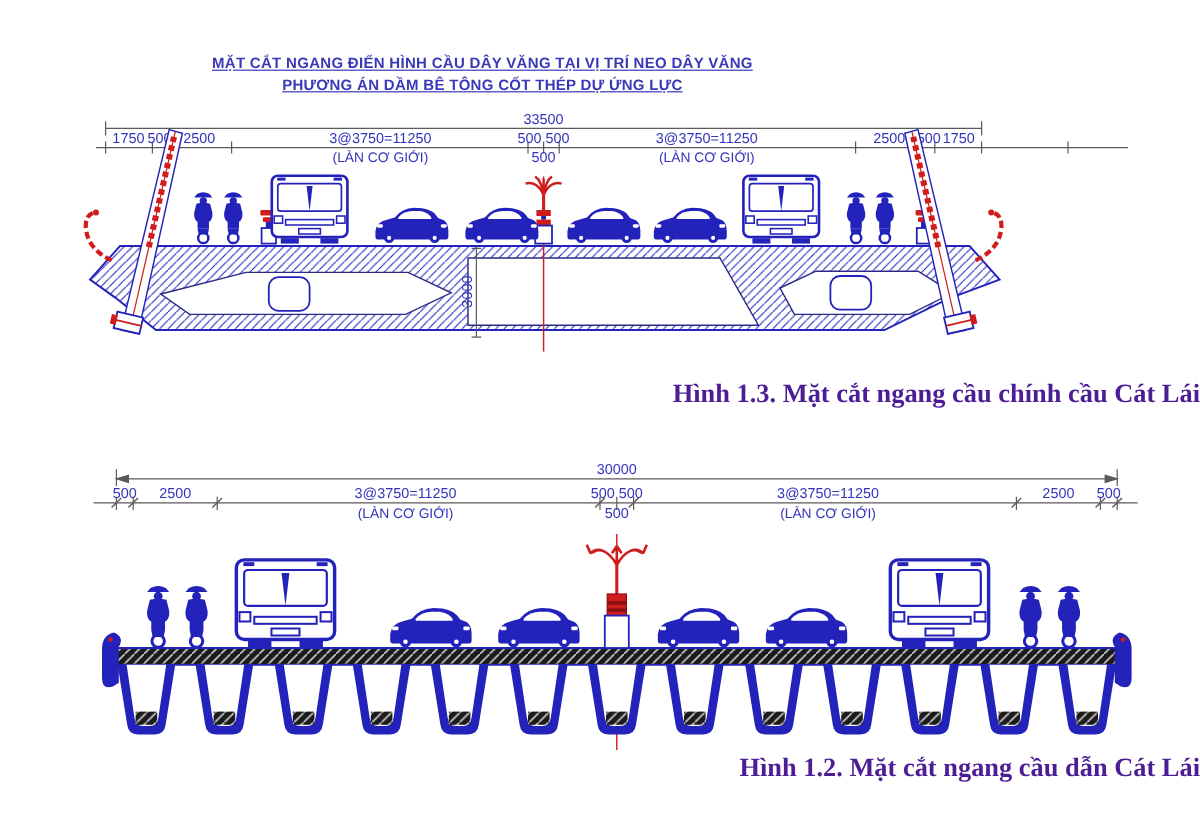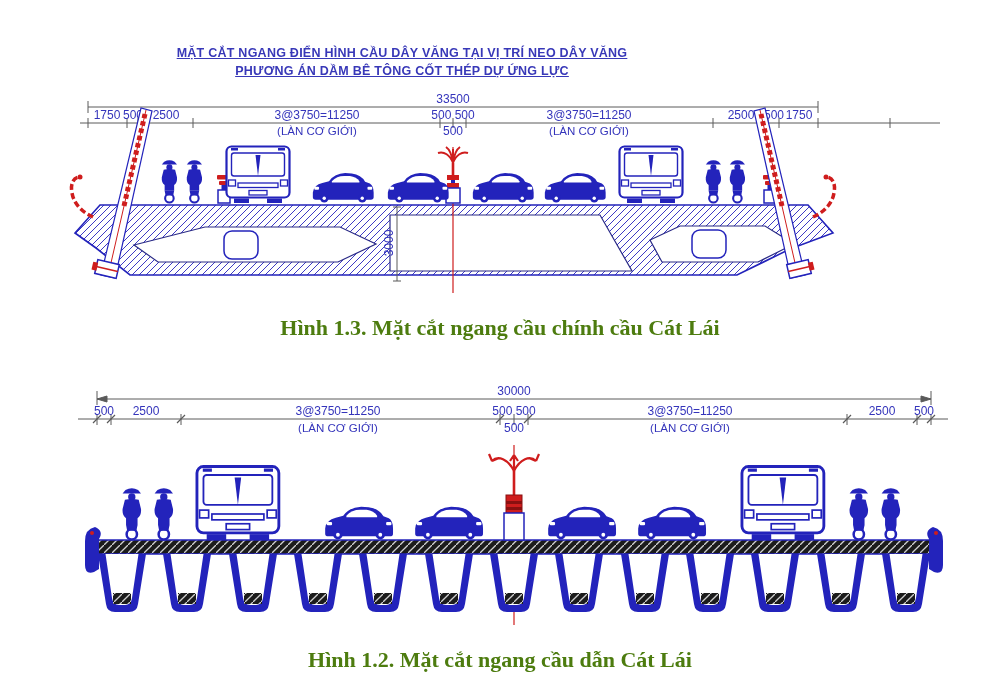--- a/index.html
+++ b/index.html
@@ -2,24 +2,24 @@
 <html><head>
 <meta charset="utf-8">
 <style>
   html,body{margin:0;padding:0;background:#ffffff;}
   .page{position:relative;width:1000px;height:679px;background:#ffffff;overflow:hidden;
         font-family:"Liberation Sans",sans-serif;}
   .dwg-title{position:absolute;left:0;width:804px;text-align:center;color:#3838b8;
              font-size:12.5px;font-weight:600;letter-spacing:.25px;text-decoration:underline;}
   #dwg-title-1{top:46px;}
   #dwg-title-2{top:64px;text-decoration:underline;}
-  .fig-caption{position:absolute;left:0;width:1000px;text-align:center;color:#4d7c0f;
+  .fig-caption{position:absolute;left:0;width:1000px;text-align:right;color:#4c1d95;
                font-family:"Liberation Serif",serif;font-size:22px;font-weight:bold;}
   #cap-main{top:315px;}
-  #cap-approach{top:627px;margin-top:20px;}
+  #cap-approach{top:627px;}
   svg{position:absolute;left:0;}
   #main-xsec{top:85px;}
   #approach-xsec{top:385px;}
   svg text{font-family:"Liberation Sans",sans-serif;font-size:12px;fill:#3434bb;}
   svg text.lane{font-size:11.5px;}
 </style>
 </head>
 <body>
 
 <div class="page">

